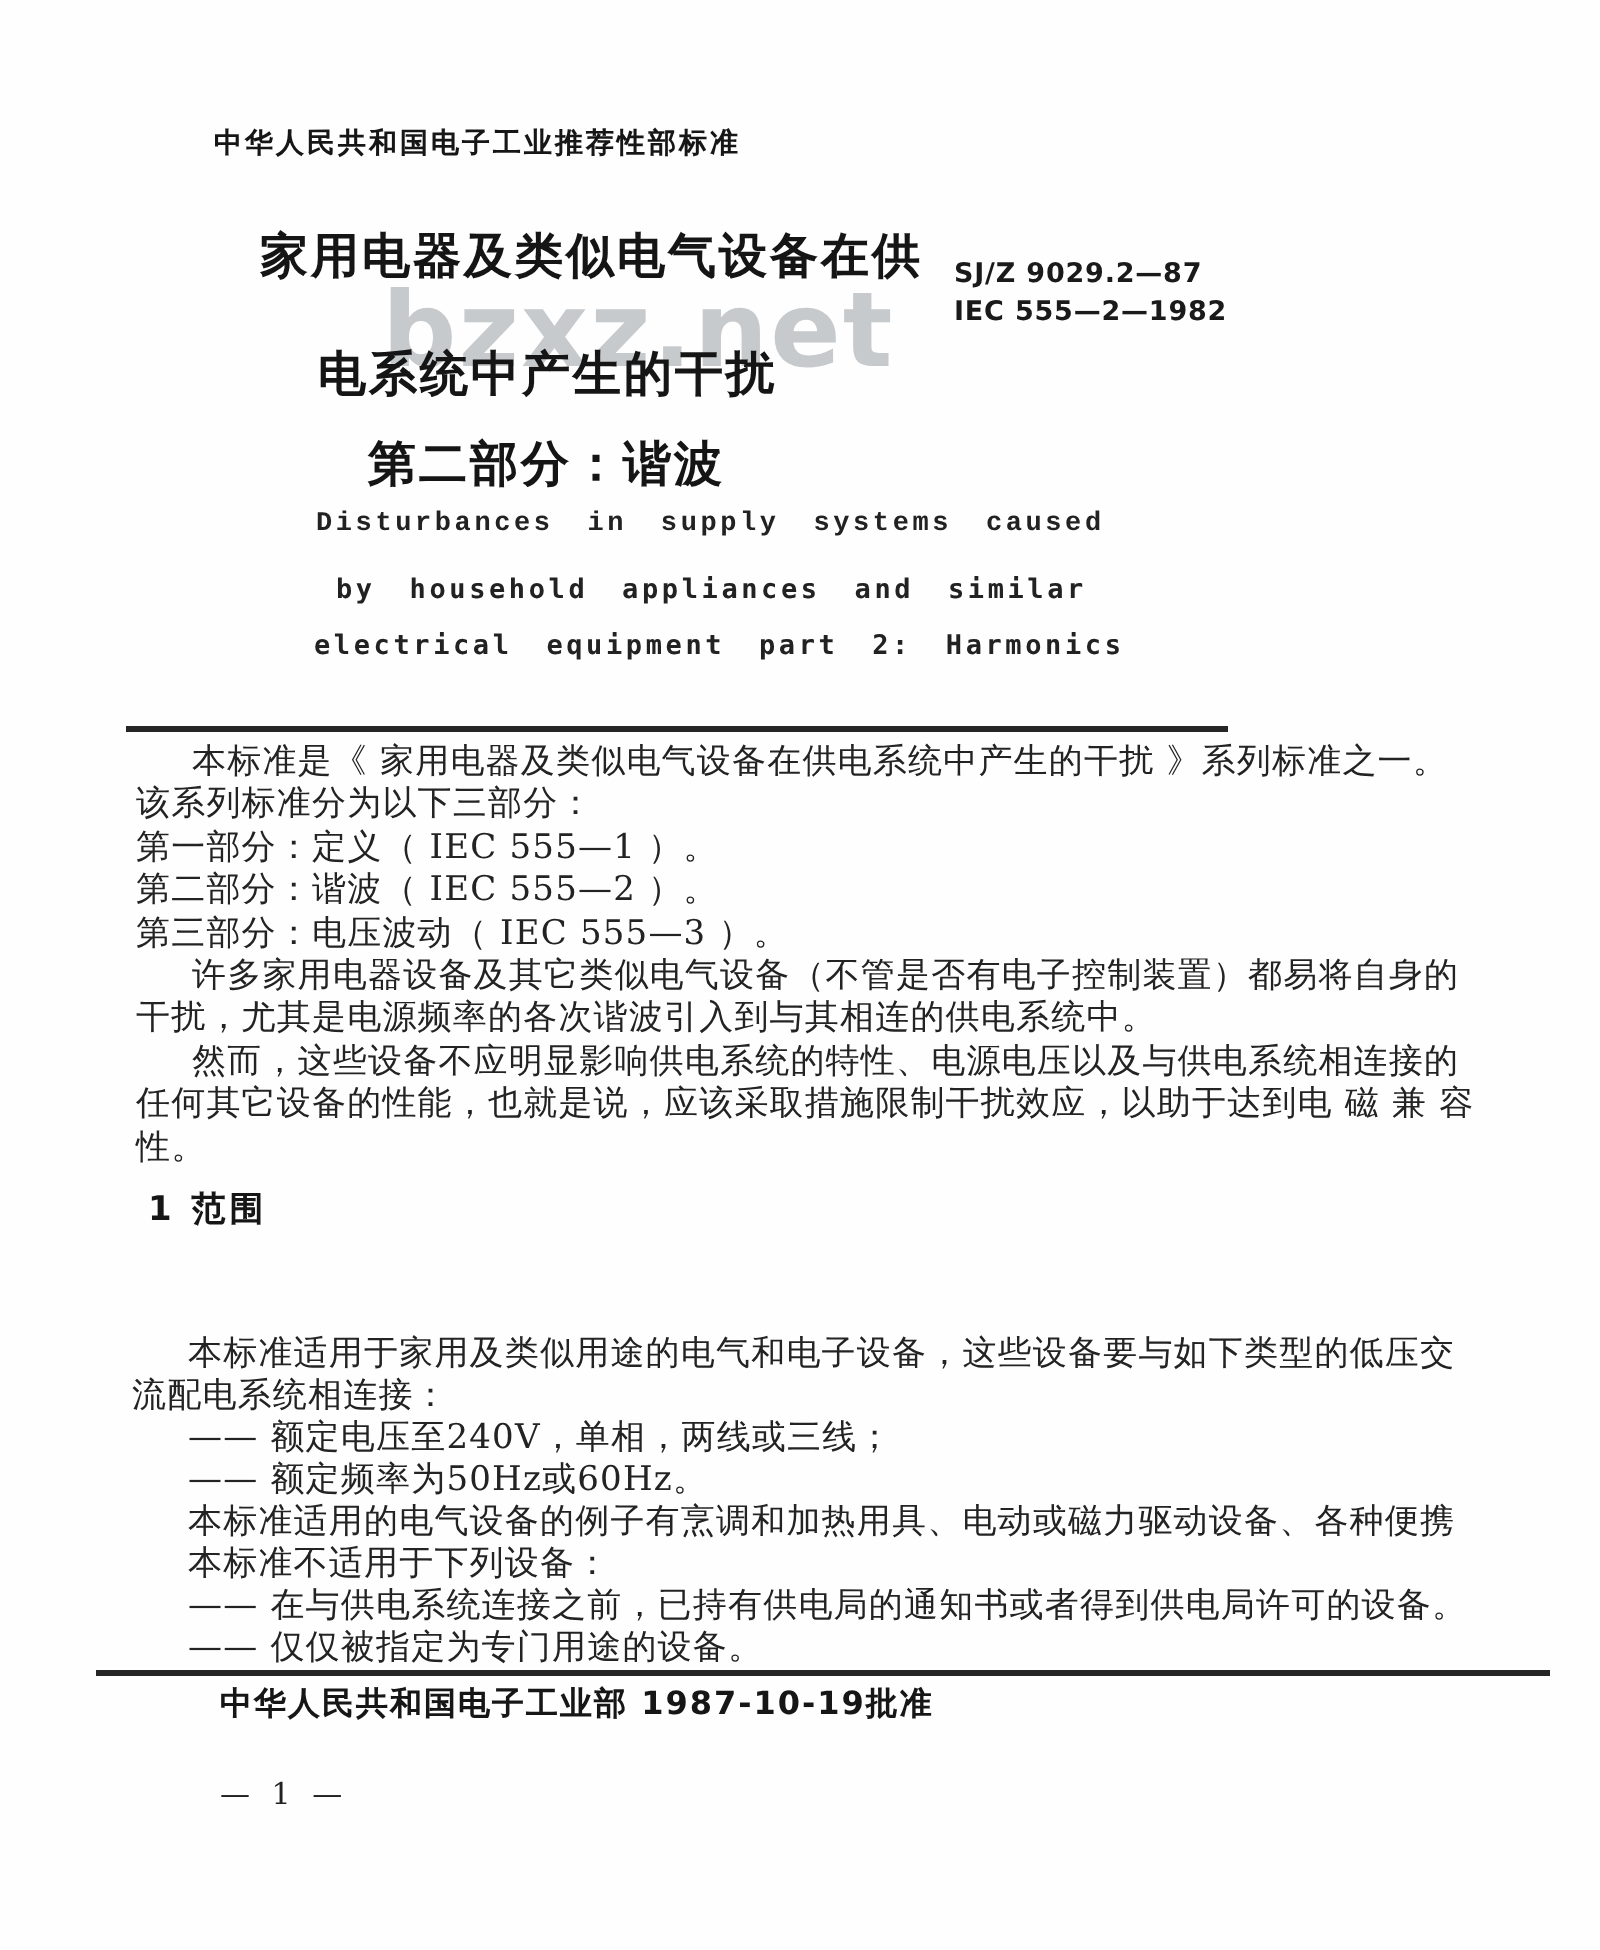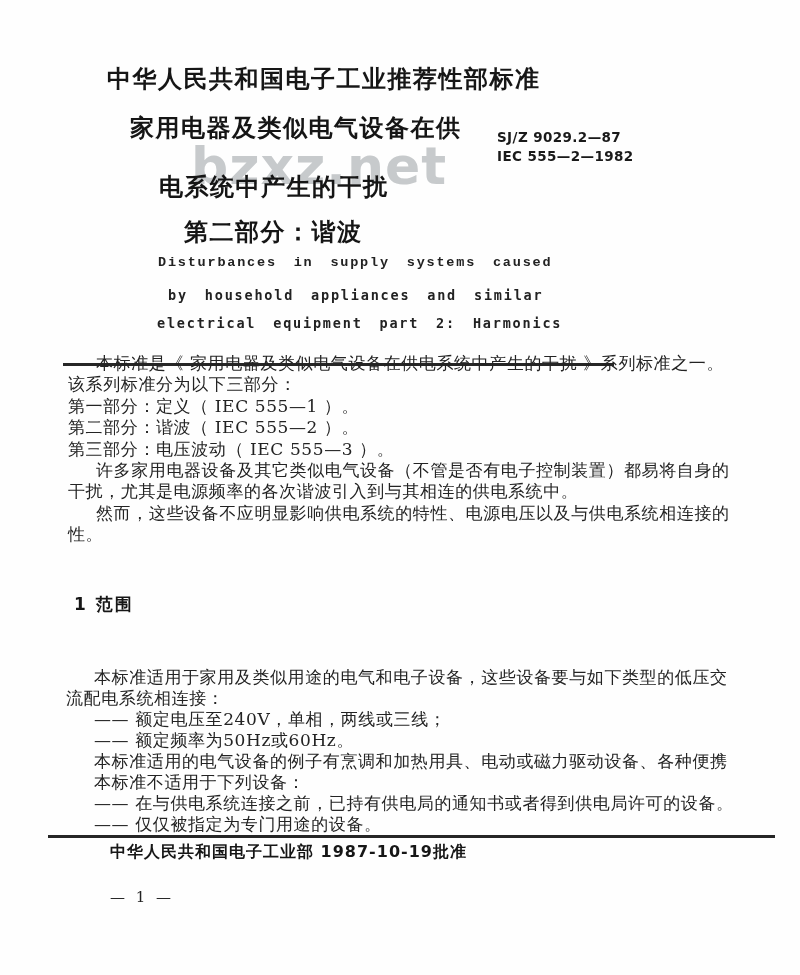--- a/index.html
+++ b/index.html
@@ -26,40 +26,40 @@
     letter-spacing: 1px;
     color: #c7cacc;
     z-index: 0;
   }
 
   
   .hdr {
     left: 107px; top: 63px;
     font-family: "DejaVu Sans", sans-serif;
     font-weight: 700;
-    font-size: 24px;
+    font-size: 14px;
     letter-spacing: 1.5px;
     color: #161616;
     z-index: 2;
   }
   .title-cn {
     font-family: "DejaVu Sans", sans-serif;
     font-weight: 700;
     font-size: 24px;
     letter-spacing: 1.5px;
     color: #151515;
     z-index: 2;
   }
   .t1 { left: 130px; top: 112px; text-align: center; }
   .t2 { left: 159px; top: 171px; }
   .part { left: 184px; top: 216px; }
   .part .gap { }
 
   .codes {
-    left: 497px; top: 128px;
+    left: 477px; top: 128px;
     font-family: "DejaVu Sans", sans-serif;
     font-weight: 700;
     font-size: 13.5px;
     letter-spacing: 0.4px;
     line-height: 19px;
     color: #1a1a1a;
     z-index: 2;
   }
 
   .en {
@@ -85,21 +85,21 @@
   .rule-bottom { left: 48px; top: 835px; width: 727px; }
 
   
   .bodyblock {
     z-index: 2;
     font-family: "DejaVu Serif", serif;
     font-size: 17px;
     letter-spacing: 0.6px;
     color: #232323;
   }
-  .foreword { left: 68px; top: 353px; }
+  .foreword { left: 68px; top: 371px; }
   .foreword .line { height: 21.4px; line-height: 21.4px; white-space: nowrap; }
   .scope { left: 66px; top: 619px; margin-top: 48px; }
   .scope .line { height: 21px; line-height: 21px; white-space: nowrap; }
   .ind { padding-left: 28px; }
 
   .sec-h {
     left: 74px; top: 593px;
     font-family: "DejaVu Sans", sans-serif;
     font-weight: 700;
     font-size: 17px;
@@ -158,20 +158,21 @@
 
   <div class="abs bodyblock foreword">
     <div class="line ind">本标准是《 家用电器及类似电气设备在供电系统中产生的干扰 》系列标准之一。</div>
     <div class="line">该系列标准分为以下三部分：</div>
     <div class="line">第一部分：定义（ IEC 555—1 ）。</div>
     <div class="line">第二部分：谐波（ IEC 555—2 ）。</div>
     <div class="line">第三部分：电压波动（ IEC 555—3 ）。</div>
     <div class="line ind">许多家用电器设备及其它类似电气设备（不管是否有电子控制装置）都易将自身的</div>
     <div class="line">干扰，尤其是电源频率的各次谐波引入到与其相连的供电系统中。</div>
     <div class="line ind">然而，这些设备不应明显影响供电系统的特性、电源电压以及与供电系统相连接的</div>
+    <div class="line">任何其它设备的性能，也就是说，应该采取措施限制干扰效应，以助于达到电 磁 兼 容</div>
     <div class="line">性。</div>
   </div>
 
   <div class="abs sec-h">1  范围</div>
 
   <div class="abs bodyblock scope">
     <div class="line ind">本标准适用于家用及类似用途的电气和电子设备，这些设备要与如下类型的低压交</div>
     <div class="line">流配电系统相连接：</div>
     <div class="line ind">—— 额定电压至240V，单相，两线或三线；</div>
     <div class="line ind">—— 额定频率为50Hz或60Hz。</div>

